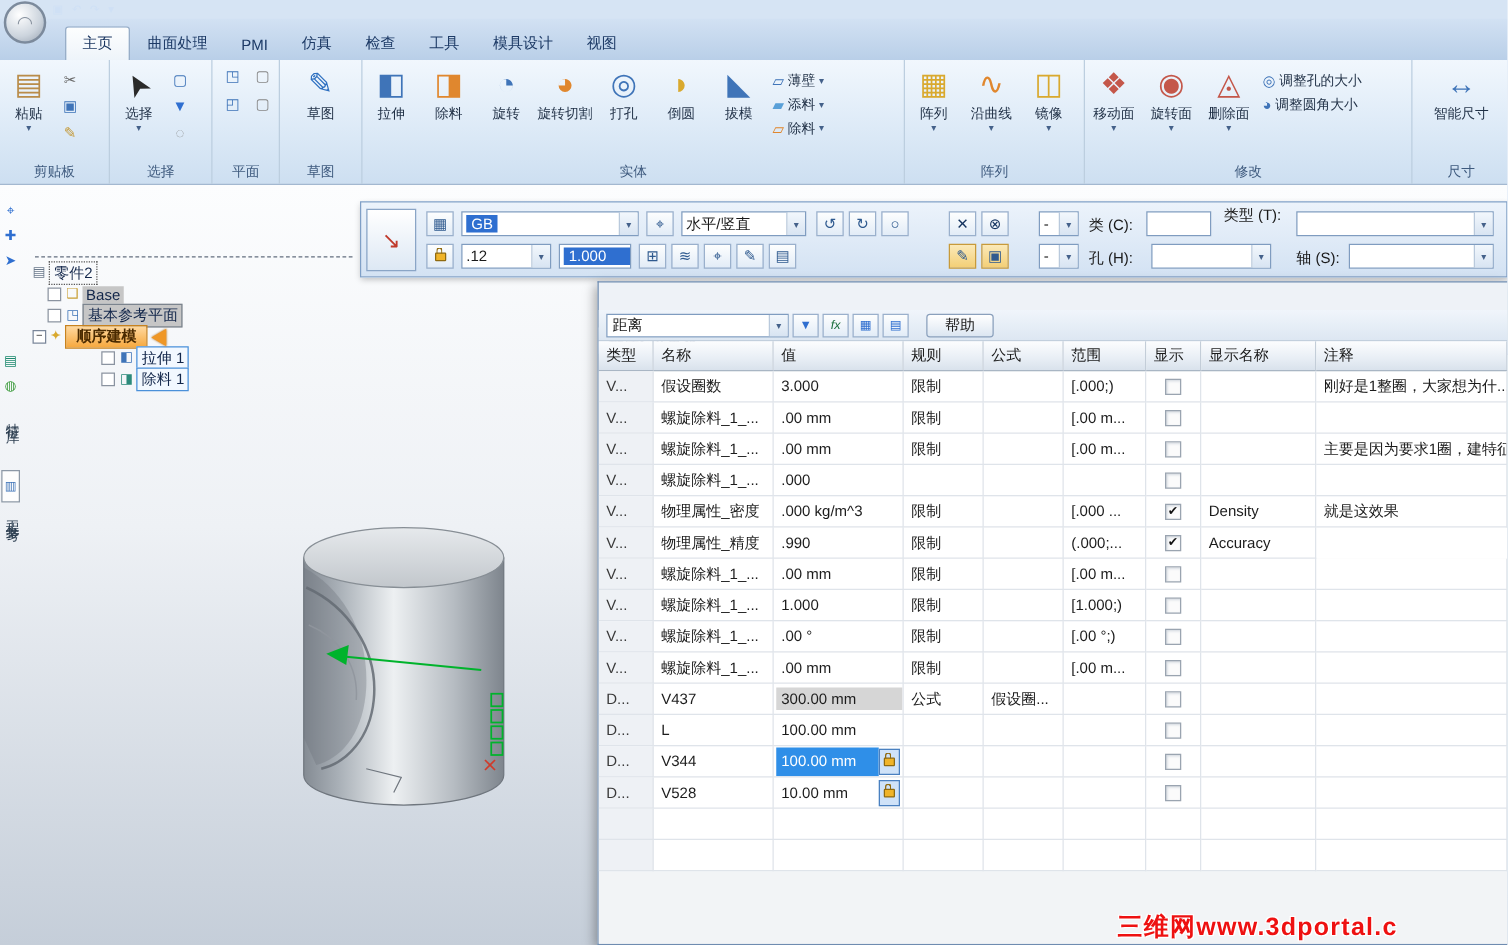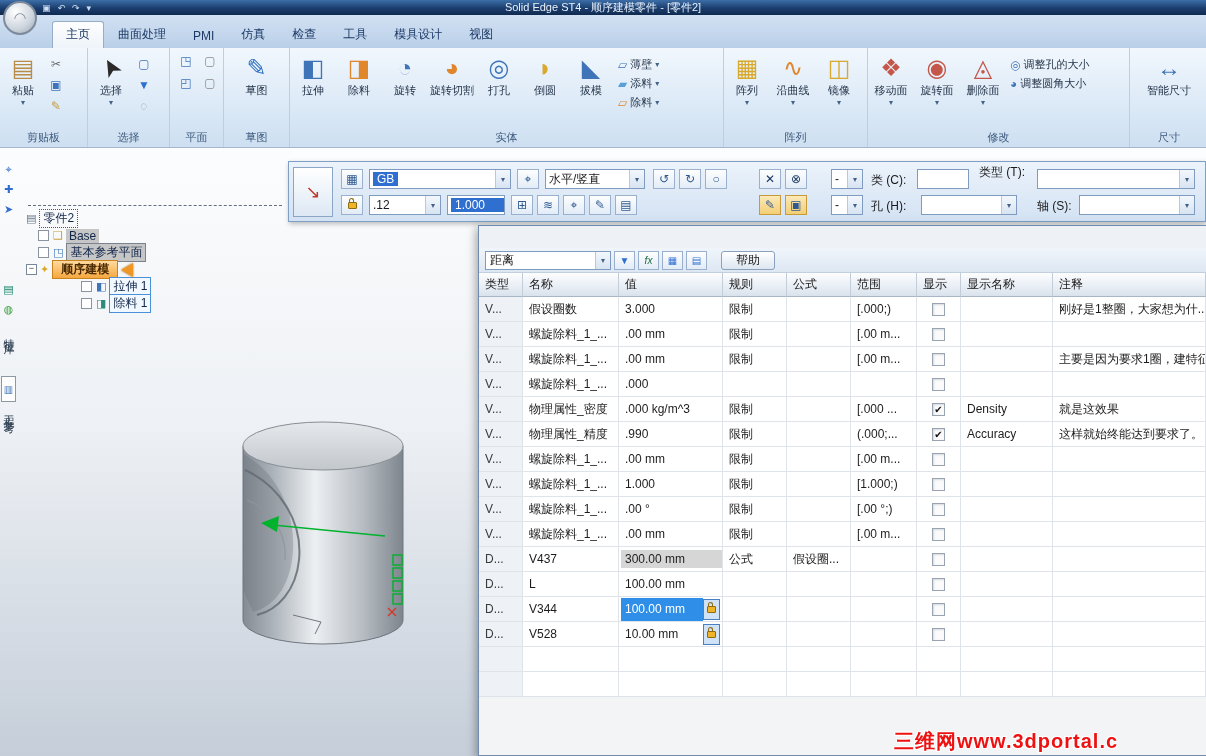--- a/index.html
+++ b/index.html
@@ -93,21 +93,21 @@
     border:1px solid #8f6a10;border-bottom:none;border-radius:3px 3px 0 0;}
 
   
   .dialog{position:absolute;left:478px;top:77px;width:728px;height:531px;box-sizing:border-box;
     background:#eef2f7;border:1px solid #6f8cb0;border-right:none;box-shadow:-2px 3px 9px rgba(0,0,0,.35);}
   .dlg-title{position:absolute;left:0;top:0;right:0;height:22px;box-sizing:border-box;
     background:linear-gradient(#d8e5f6,#a6c2e2);border-bottom:1px solid #89a6c8;
     display:flex;align-items:center;padding-left:8px;font-size:12px;font-weight:bold;color:#10306b;margin-top:36px;}
   .dlg-toolbar{position:absolute;left:0;top:22px;right:0;height:25px;display:flex;align-items:center;
     background:linear-gradient(#f0f5fb,#dde7f2);border-bottom:1px solid #c2cfdd;padding-left:6px;box-sizing:border-box;}
-  .dlg-combo{width:126px;height:19px;box-sizing:border-box;background:#fff;border:1px solid #7f9cc0;
+  .dlg-combo{width:146px;height:19px;box-sizing:border-box;background:#fff;border:1px solid #7f9cc0;
     display:flex;align-items:center;font-size:12px;padding-left:4px;color:#111;}
   .tbtn{width:21px;height:19px;box-sizing:border-box;margin-left:3px;background:linear-gradient(#fdfefe,#e2ecf7);
     border:1px solid #9ab0cc;display:flex;align-items:center;justify-content:center;font-size:10px;color:#2f6fd0;}
   .helpbtn{margin-left:14px;width:54px;height:19px;box-sizing:border-box;border:1px solid #8aa0bc;border-radius:3px;
     background:linear-gradient(#ffffff,#dce6f1);display:flex;align-items:center;justify-content:center;font-size:12px;color:#222;}
   .dlg-table{position:absolute;left:0;top:47px;right:0;bottom:0;background:#f2f4f6;overflow:hidden;}
   .thead{display:flex;height:24px;}
   .th{box-sizing:border-box;display:flex;align-items:center;padding-left:6px;font-size:12px;color:#1a1a1a;
     background:linear-gradient(#fcfdfe,#e8eef5 60%,#d9e2ec);border-right:1px solid #c3cdd8;border-bottom:1px solid #a9b6c4;
     overflow:hidden;white-space:nowrap;}
@@ -129,23 +129,20 @@
 
   
   .watermark{position:absolute;left:894px;top:728px;font-size:20px;font-weight:bold;color:#ee1111;letter-spacing:1px;
     text-shadow:1px 1px 0 #fff,-1px -1px 0 #fff,1px -1px 0 #fff,-1px 1px 0 #fff;white-space:nowrap;}
 </style>
 </head>
 <body>
 
 <div id="root">
 
-  <div class="titlebar">
-    <span>Solid Edge ST4 - 顺序建模零件 - [零件2]</span>
-  </div>
   <div class="qat">
     <span>▣</span>
     <span>↶</span>
     <span>↷</span>
     <span>▾</span>
   </div>
   <div class="logo">◠</div>
 
   <div class="tabstrip">
       <div class="tab active">主页</div>
@@ -582,21 +579,20 @@
               <div class="td c2 val">
                 <span class="vtext">.990</span>
               </div>
               <div class="td c3">限制</div>
               <div class="td c4"></div>
               <div class="td c5">(.000;...</div>
               <div class="td c6 show">
                 <span class="cbx2 checked">✔</span>
               </div>
               <div class="td c7">Accuracy</div>
-              <div class="td c8">这样就始终能达到要求了。</div>
             </div>
             <div class="trow">
               <div class="td c0 type">V...</div>
               <div class="td c1">螺旋除料_1_...</div>
               <div class="td c2 val">
                 <span class="vtext">.00 mm</span>
               </div>
               <div class="td c3">限制</div>
               <div class="td c4"></div>
               <div class="td c5">[.00 m...</div>

